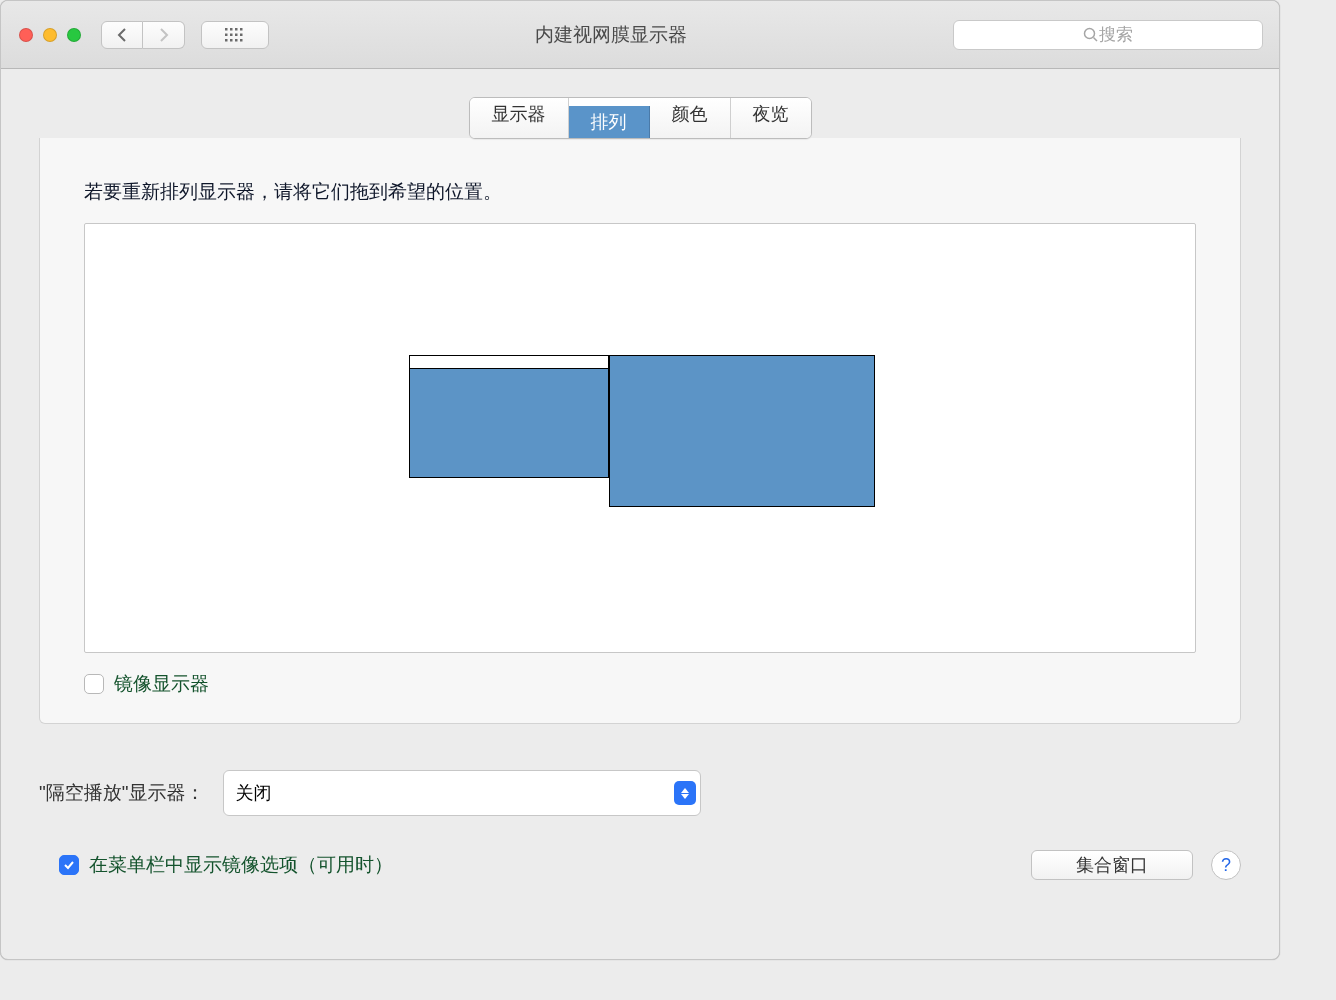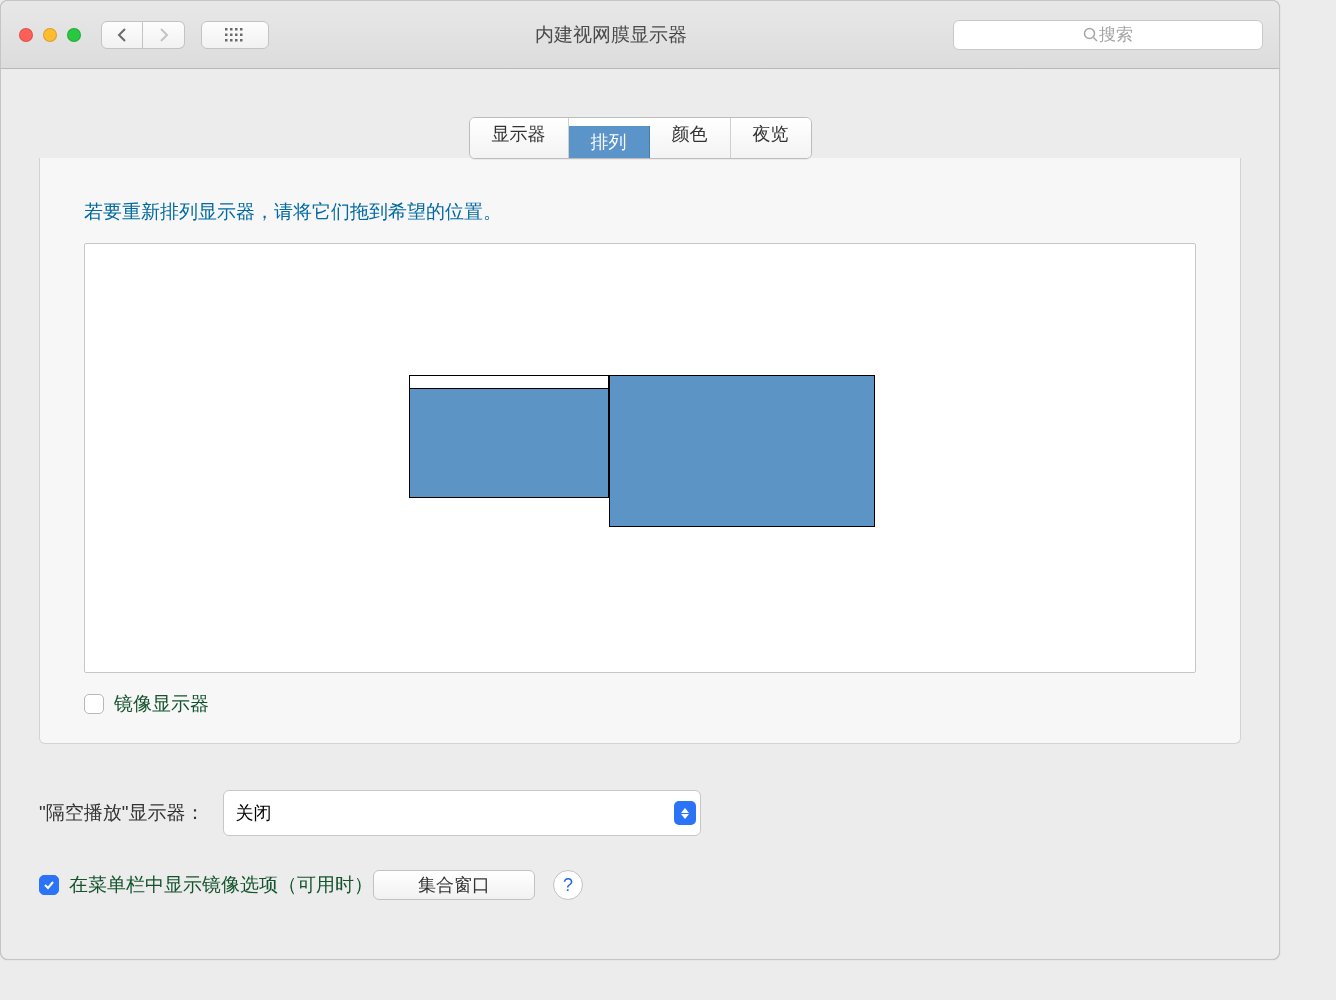--- a/index.html
+++ b/index.html
@@ -46,21 +46,21 @@
     .title { flex: 1; text-align:center; font-size: 19px; color: #4a4a4a; font-weight: 400; }
     .search {
       width: 310px; height: 30px;
       background: #fff;
       border: 1px solid #c9c9c9;
       border-radius: 6px;
       display:flex; align-items:center; justify-content:center;
       color: #a5a5a5; font-size: 17px;
       margin-right: 6px;
     }
-    .content { padding: 48px 38px 0; }
+    .content { padding: 28px 38px 0; }
     .tabs {
       display: flex; justify-content:center; margin-bottom: 0;
     }
     .tab-row { display:flex; border: 1px solid #bcbcbc; border-radius: 6px; overflow:hidden; background:#fff; box-shadow: 0 1px 1px rgba(0,0,0,.06); }
     .tab {
       padding: 4px 22px;
       font-size: 18px;
       border-right: 1px solid #cfcfcf;
       background: linear-gradient(to bottom,#ffffff,#f3f3f3);
       cursor: pointer;
@@ -69,21 +69,21 @@
     .tab:last-child { border-right: none; }
     .tab.active { background: #5a94c9; color: #fff; border-right-color:#4a7aa8;margin-top:8px; }
     .panel {
       border: 1px solid #d3d3d3;
       border-top: none;
       background: #f7f7f7;
       border-radius: 0 0 6px 6px;
       margin-top: -1px;
       padding: 38px 44px 26px;
     }
-    .instructions { font-size: 19px; color: #0369a1; line-height: 1.65; margin-bottom: 16px; }
+    .instructions { font-size: 19px; color: #0f172a; line-height: 1.65; margin-bottom: 16px; }
     .arrange-area {
       background: #fff;
       border: 1px solid #c7c7c7;
       height: 430px;
       position: relative;
       border-radius: 2px;
     }
     .display-box { position: absolute; border: 1.5px solid #000; background: #5c94c6; }
     .display-primary { left: 324px; top: 131px; width: 200px; height: 123px; }
     .display-primary .menubar { position: absolute; top: 0; left: 0; right: 0; height: 13px; background: #fff; border-bottom: 1.5px solid #000; }
@@ -108,21 +108,21 @@
     .select-stepper {
       width: 22px; height: 24px; background: #2b74f8; border-radius: 5px;
       display:flex; flex-direction:column; align-items:center; justify-content:center;
       gap: 1px;
     }
     .select-stepper::before, .select-stepper::after {
       content:""; width:0; height:0; border-left:4px solid transparent; border-right:4px solid transparent;
     }
     .select-stepper::before { border-bottom:5px solid #fff; }
     .select-stepper::after { border-top:5px solid #fff; }
-    .bottom-row { display:flex; align-items:center; justify-content:flex-start; }
+    .bottom-row { display:flex; align-items:center; justify-content:space-between;margin-left:20px; }
     .left-check { display:flex; align-items:center; gap:10px; }
     .gather-btn {
       height: 30px; padding: 0 44px;
       background: linear-gradient(to bottom,#ffffff,#f1f1f1);
       border: 1px solid #c2c2c2; border-radius: 6px;
       font-size: 18px; color:#333;
     }
     .help-btn {
       width: 30px; height:30px; border-radius:50%;
       border: 1px solid #c2c2c2; background:#fff;

